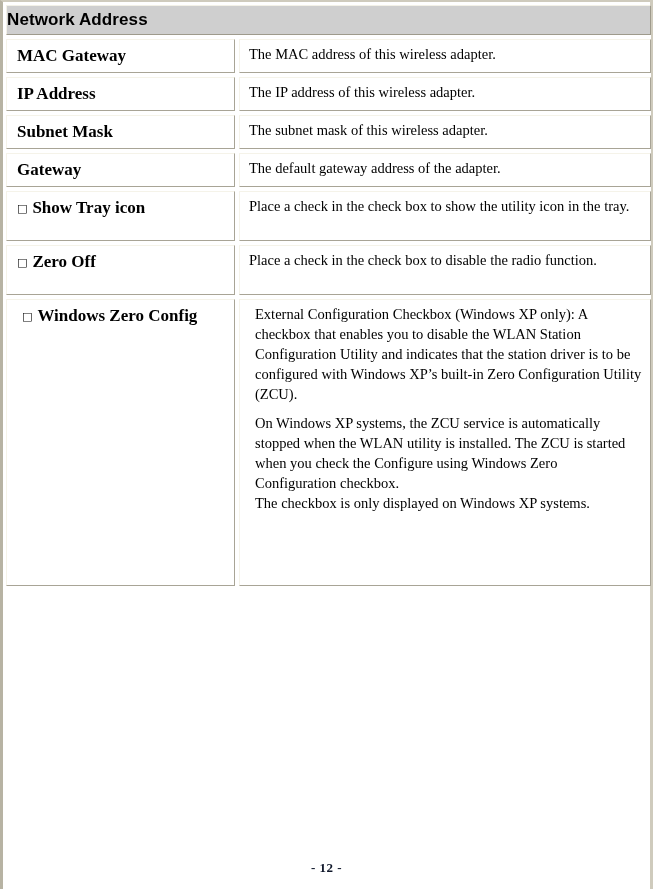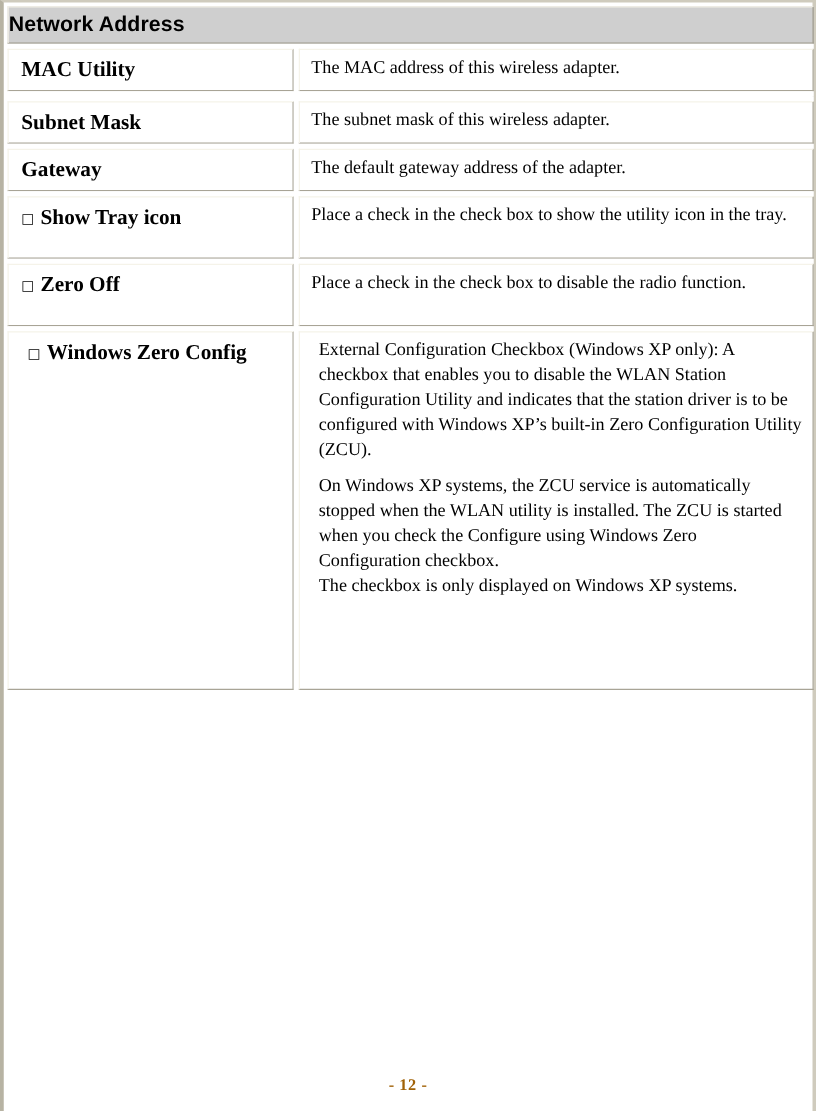--- a/index.html
+++ b/index.html
@@ -144,21 +144,21 @@
   
   .page-footer {
     position: absolute;
     left: 0;
     right: 0;
     bottom: 13px;
     text-align: center;
     font-family: "Liberation Serif", "DejaVu Serif", serif;
     font-weight: bold;
     font-size: 13px;
-    color: #a16207;
+    color: #0f172a;
     letter-spacing: 0.5px;
   }
 </style>
 </head>
 <body>
 
 <div class="page">
 
   <table class="doc-table">
     <tbody>
@@ -168,32 +168,41 @@
           <span class="section-header-text">Network Address</span>
         </td>
       </tr>
 
       <tr class="gap-row">
           <td colspan="3"></td>
         </tr>
 
       <tr class="row-short">
         <td class="cell label-cell">
-          <span class="label-text">MAC Utility</span>
+          <span class="label-text">MAC Gateway</span>
         </td>
         <td class="spacer-col"></td>
         <td class="cell desc-cell">
           <div class="desc-text">The MAC address of this wireless adapter.</div>
         </td>
       </tr>
 
       <tr class="gap-row">
           <td colspan="3"></td>
         </tr>
 
+      <tr class="row-short">
+        <td class="cell label-cell">
+          <span class="label-text">IP Address</span>
+        </td>
+        <td class="spacer-col"></td>
+        <td class="cell desc-cell">
+          <div class="desc-text">The IP address of this wireless adapter.</div>
+        </td>
+      </tr>
 
       <tr class="gap-row">
           <td colspan="3"></td>
         </tr>
 
       <tr class="row-short">
         <td class="cell label-cell">
           <span class="label-text">Subnet Mask</span>
         </td>
         <td class="spacer-col"></td>

